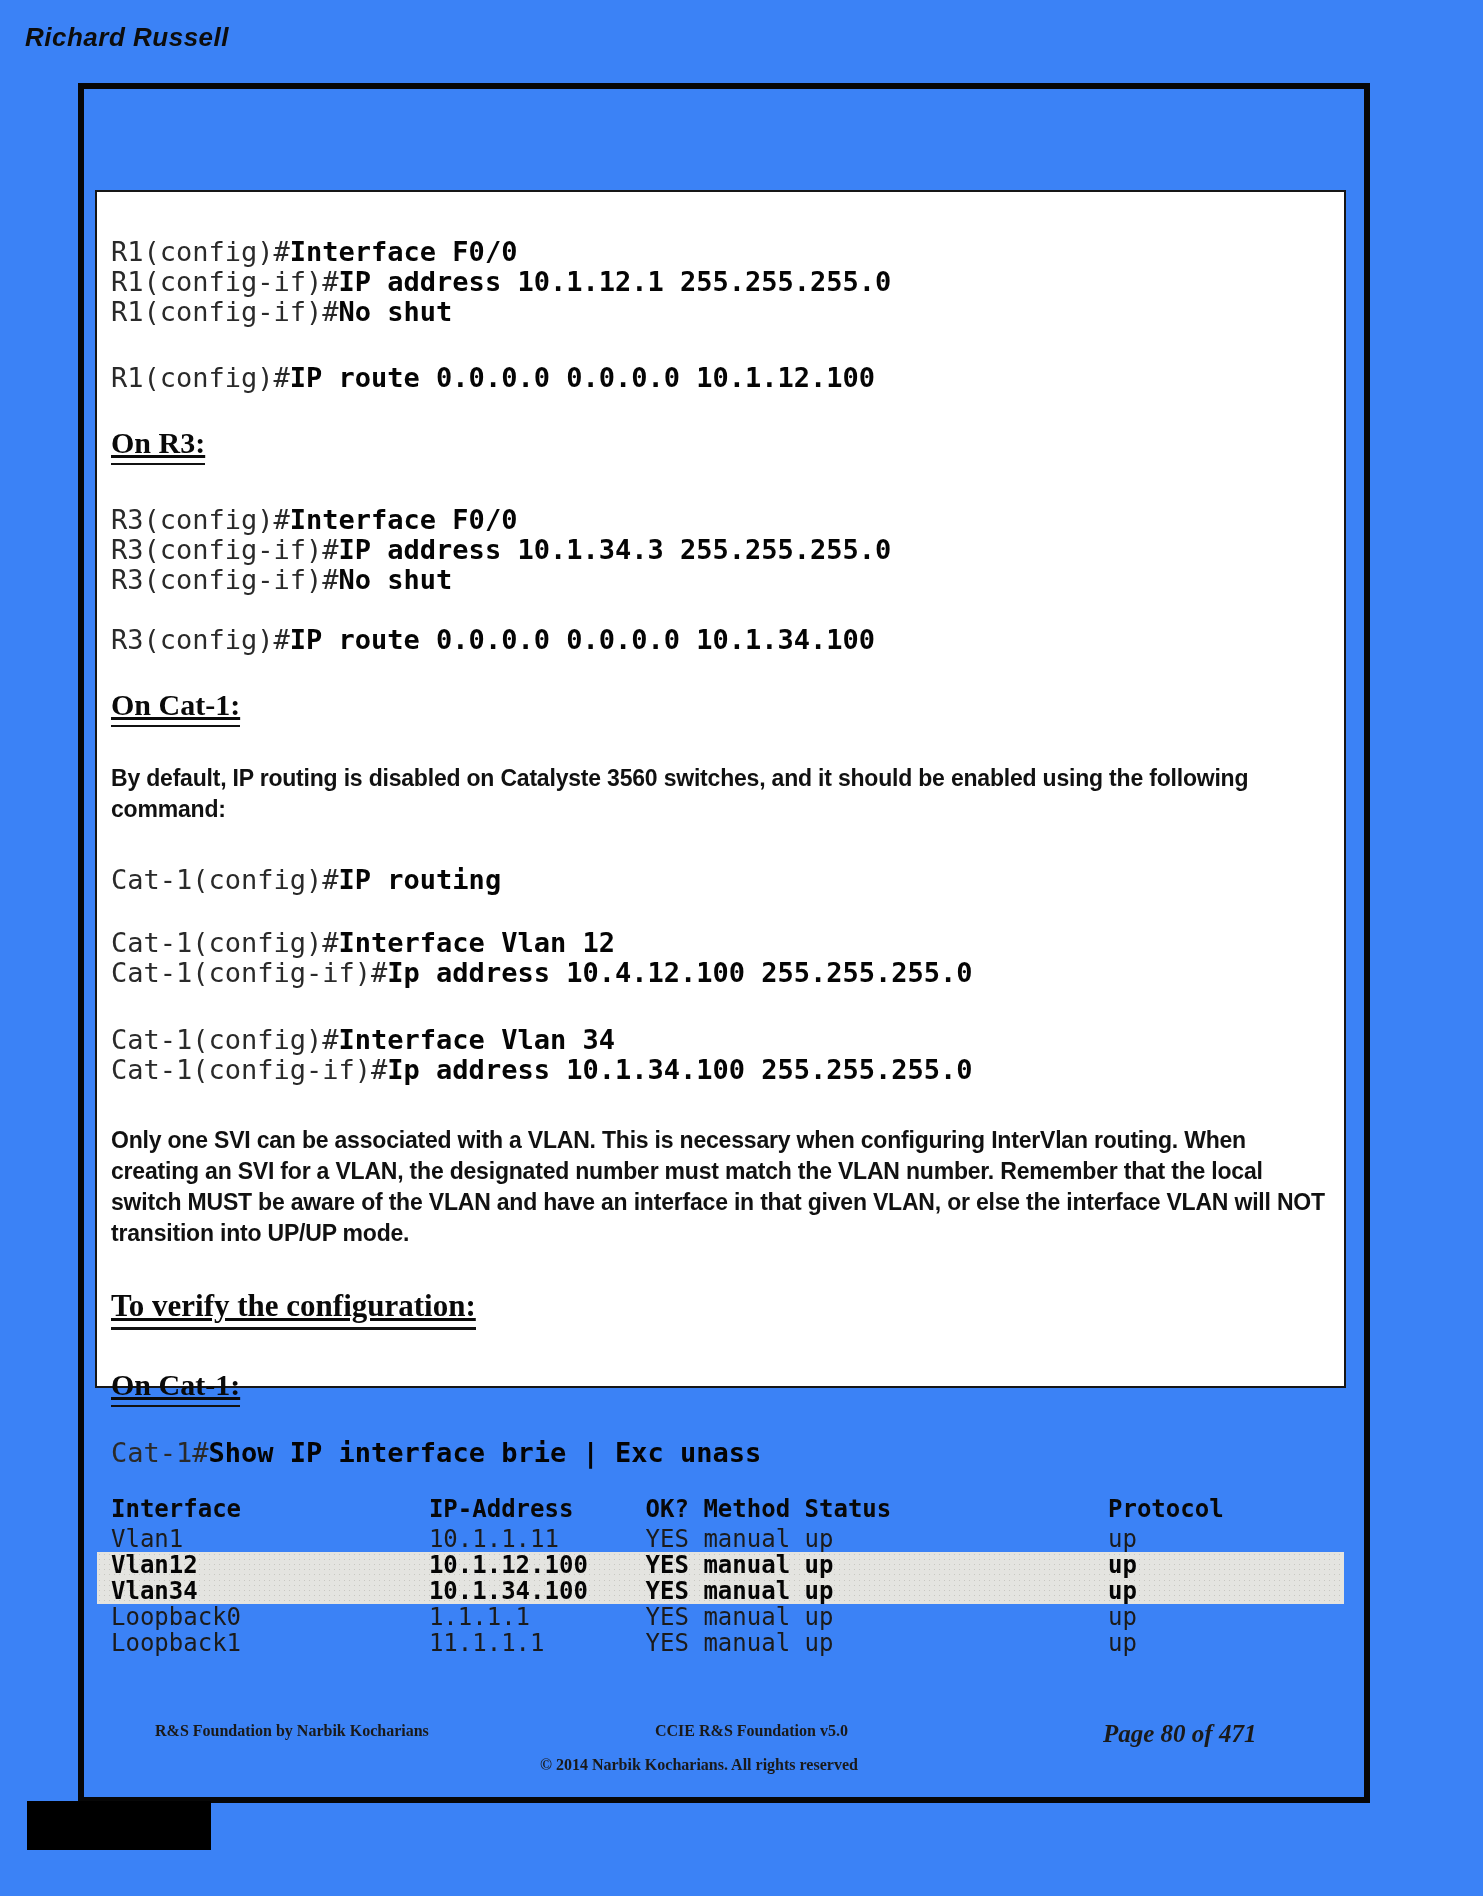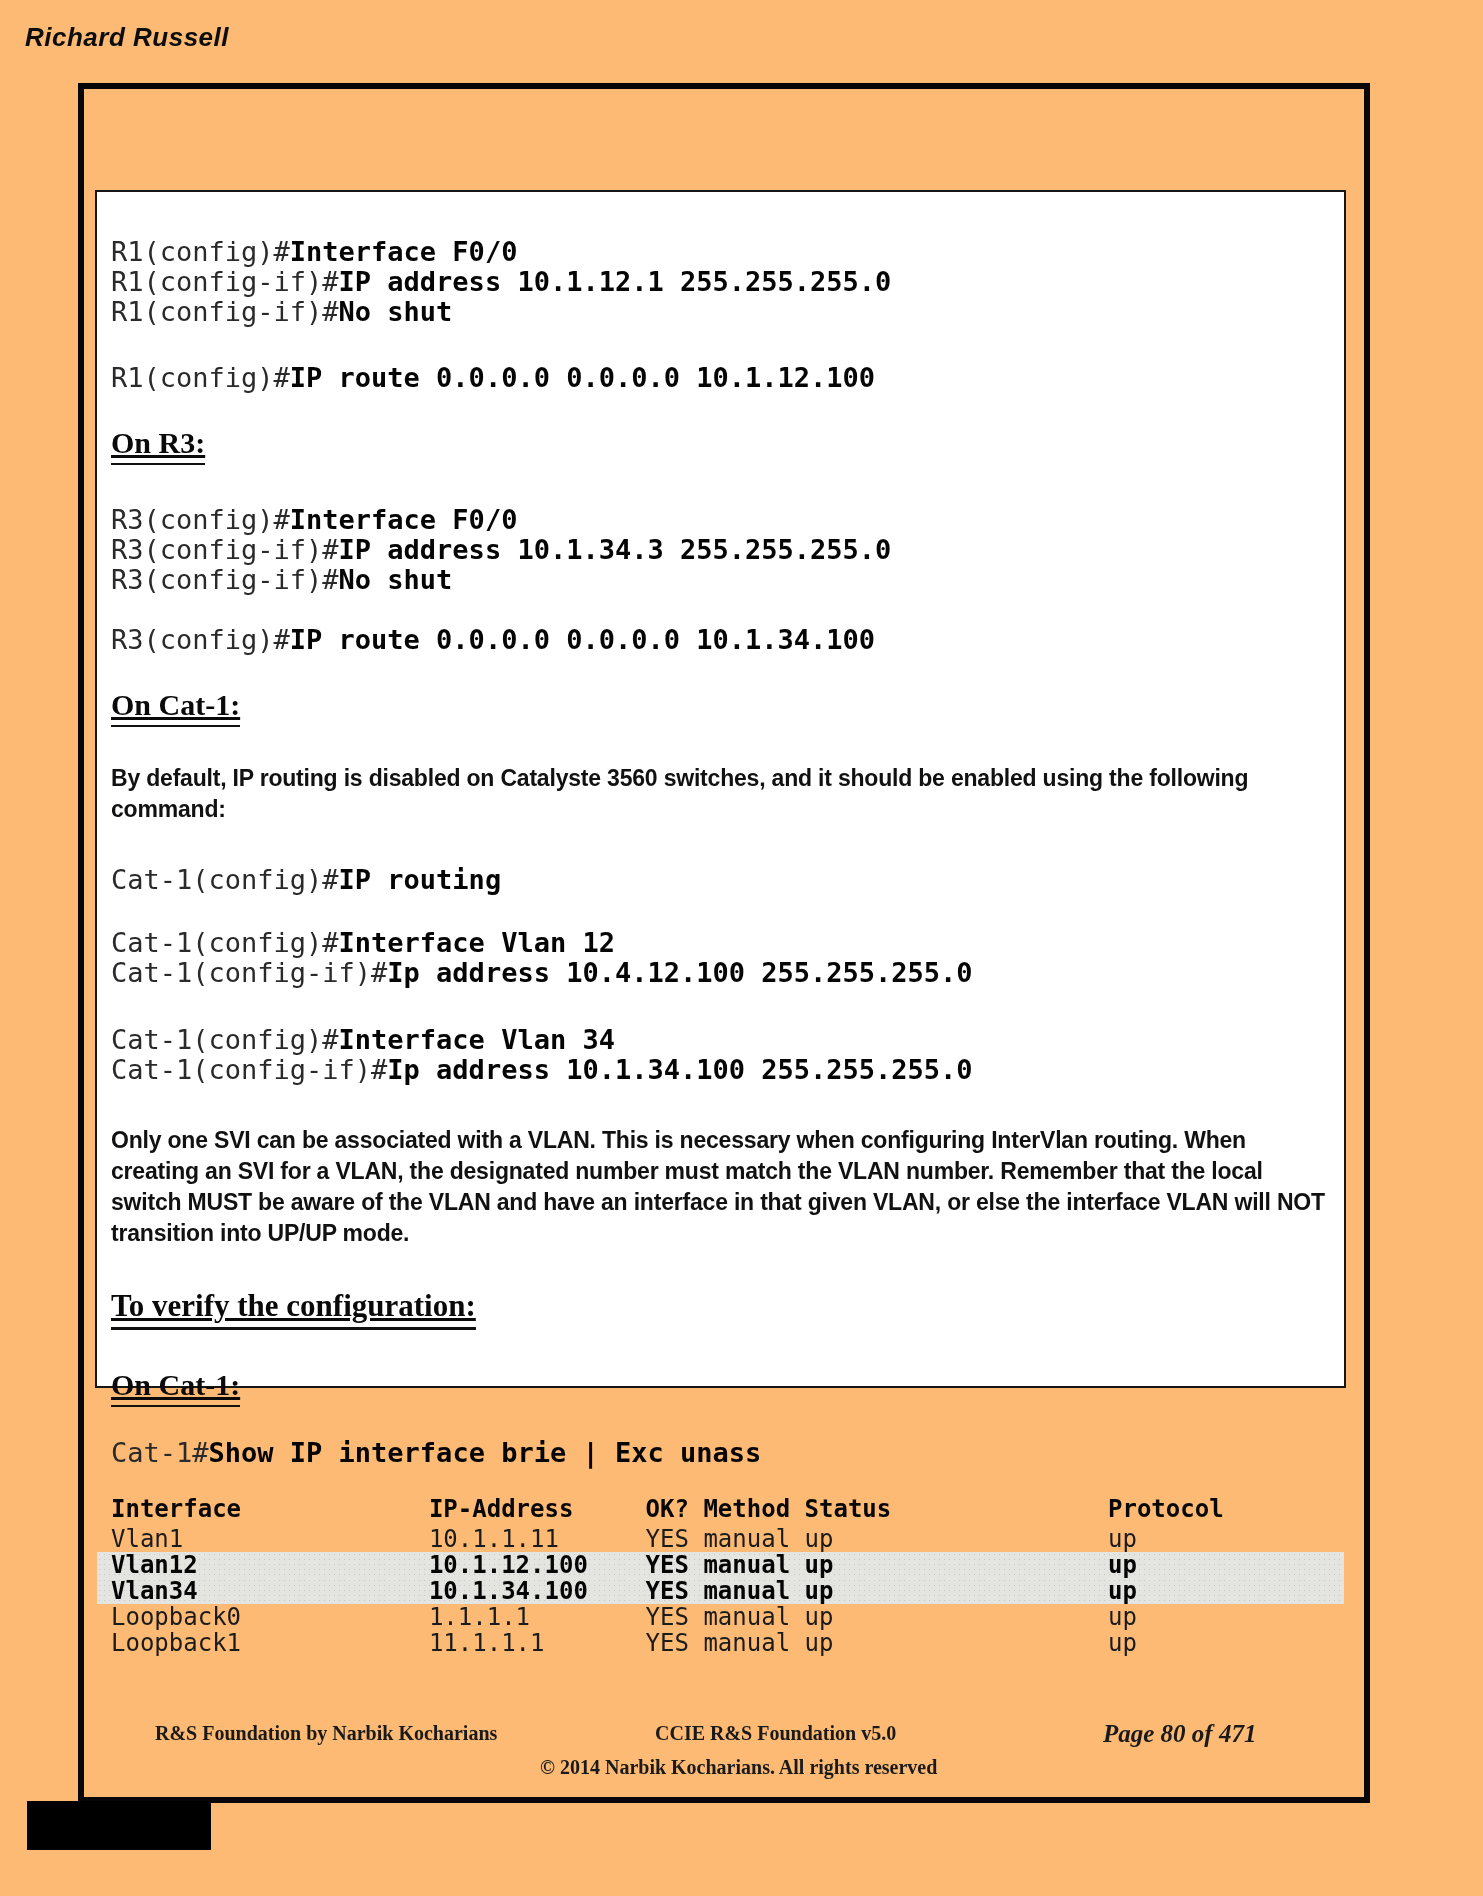--- a/index.html
+++ b/index.html
@@ -1,19 +1,19 @@
 <!DOCTYPE html>
 <html><head>
 <meta charset="utf-8">
 <style>
   html,body{margin:0;padding:0;background:#ffffff;}
   .page{
     position:relative;
     width:1483px;height:1896px;
-    background:#fdba74;
+    background:#3b82f6;
     font-family:"Liberation Sans",sans-serif;
     color:#141414;
     overflow:hidden;
   }
   .author{
     position:absolute;left:25px;top:22px;
     font-family:"Liberation Sans",sans-serif;
     font-size:26px;font-weight:bold;font-style:italic;
     letter-spacing:0.5px;color:#0d0d0d;
   }
@@ -52,21 +52,21 @@
   .tbl-header{font-weight:700;margin-bottom:4px;color:#080808;}
   .tbl-row.hl{
     font-weight:700;color:#050505;
     background-color:#e4e4e0;
     background-image:radial-gradient(#c8c8c2 0.6px, transparent 0.7px);
     background-size:5px 5px;
   }
   .footer-item{
     position:absolute;
     font-family:"Liberation Serif",serif;
-    font-size:20px;font-weight:bold;color:#1a1a1a;white-space:nowrap;
+    font-size:16px;font-weight:bold;color:#1a1a1a;white-space:nowrap;
   }
   .footer-item.pagenum{font-style:italic;font-size:25px;}
   .redaction{
     position:absolute;left:27px;top:1801px;width:184px;height:49px;
     background:#000;
   }
 </style>
 </head>
 <body>
 

